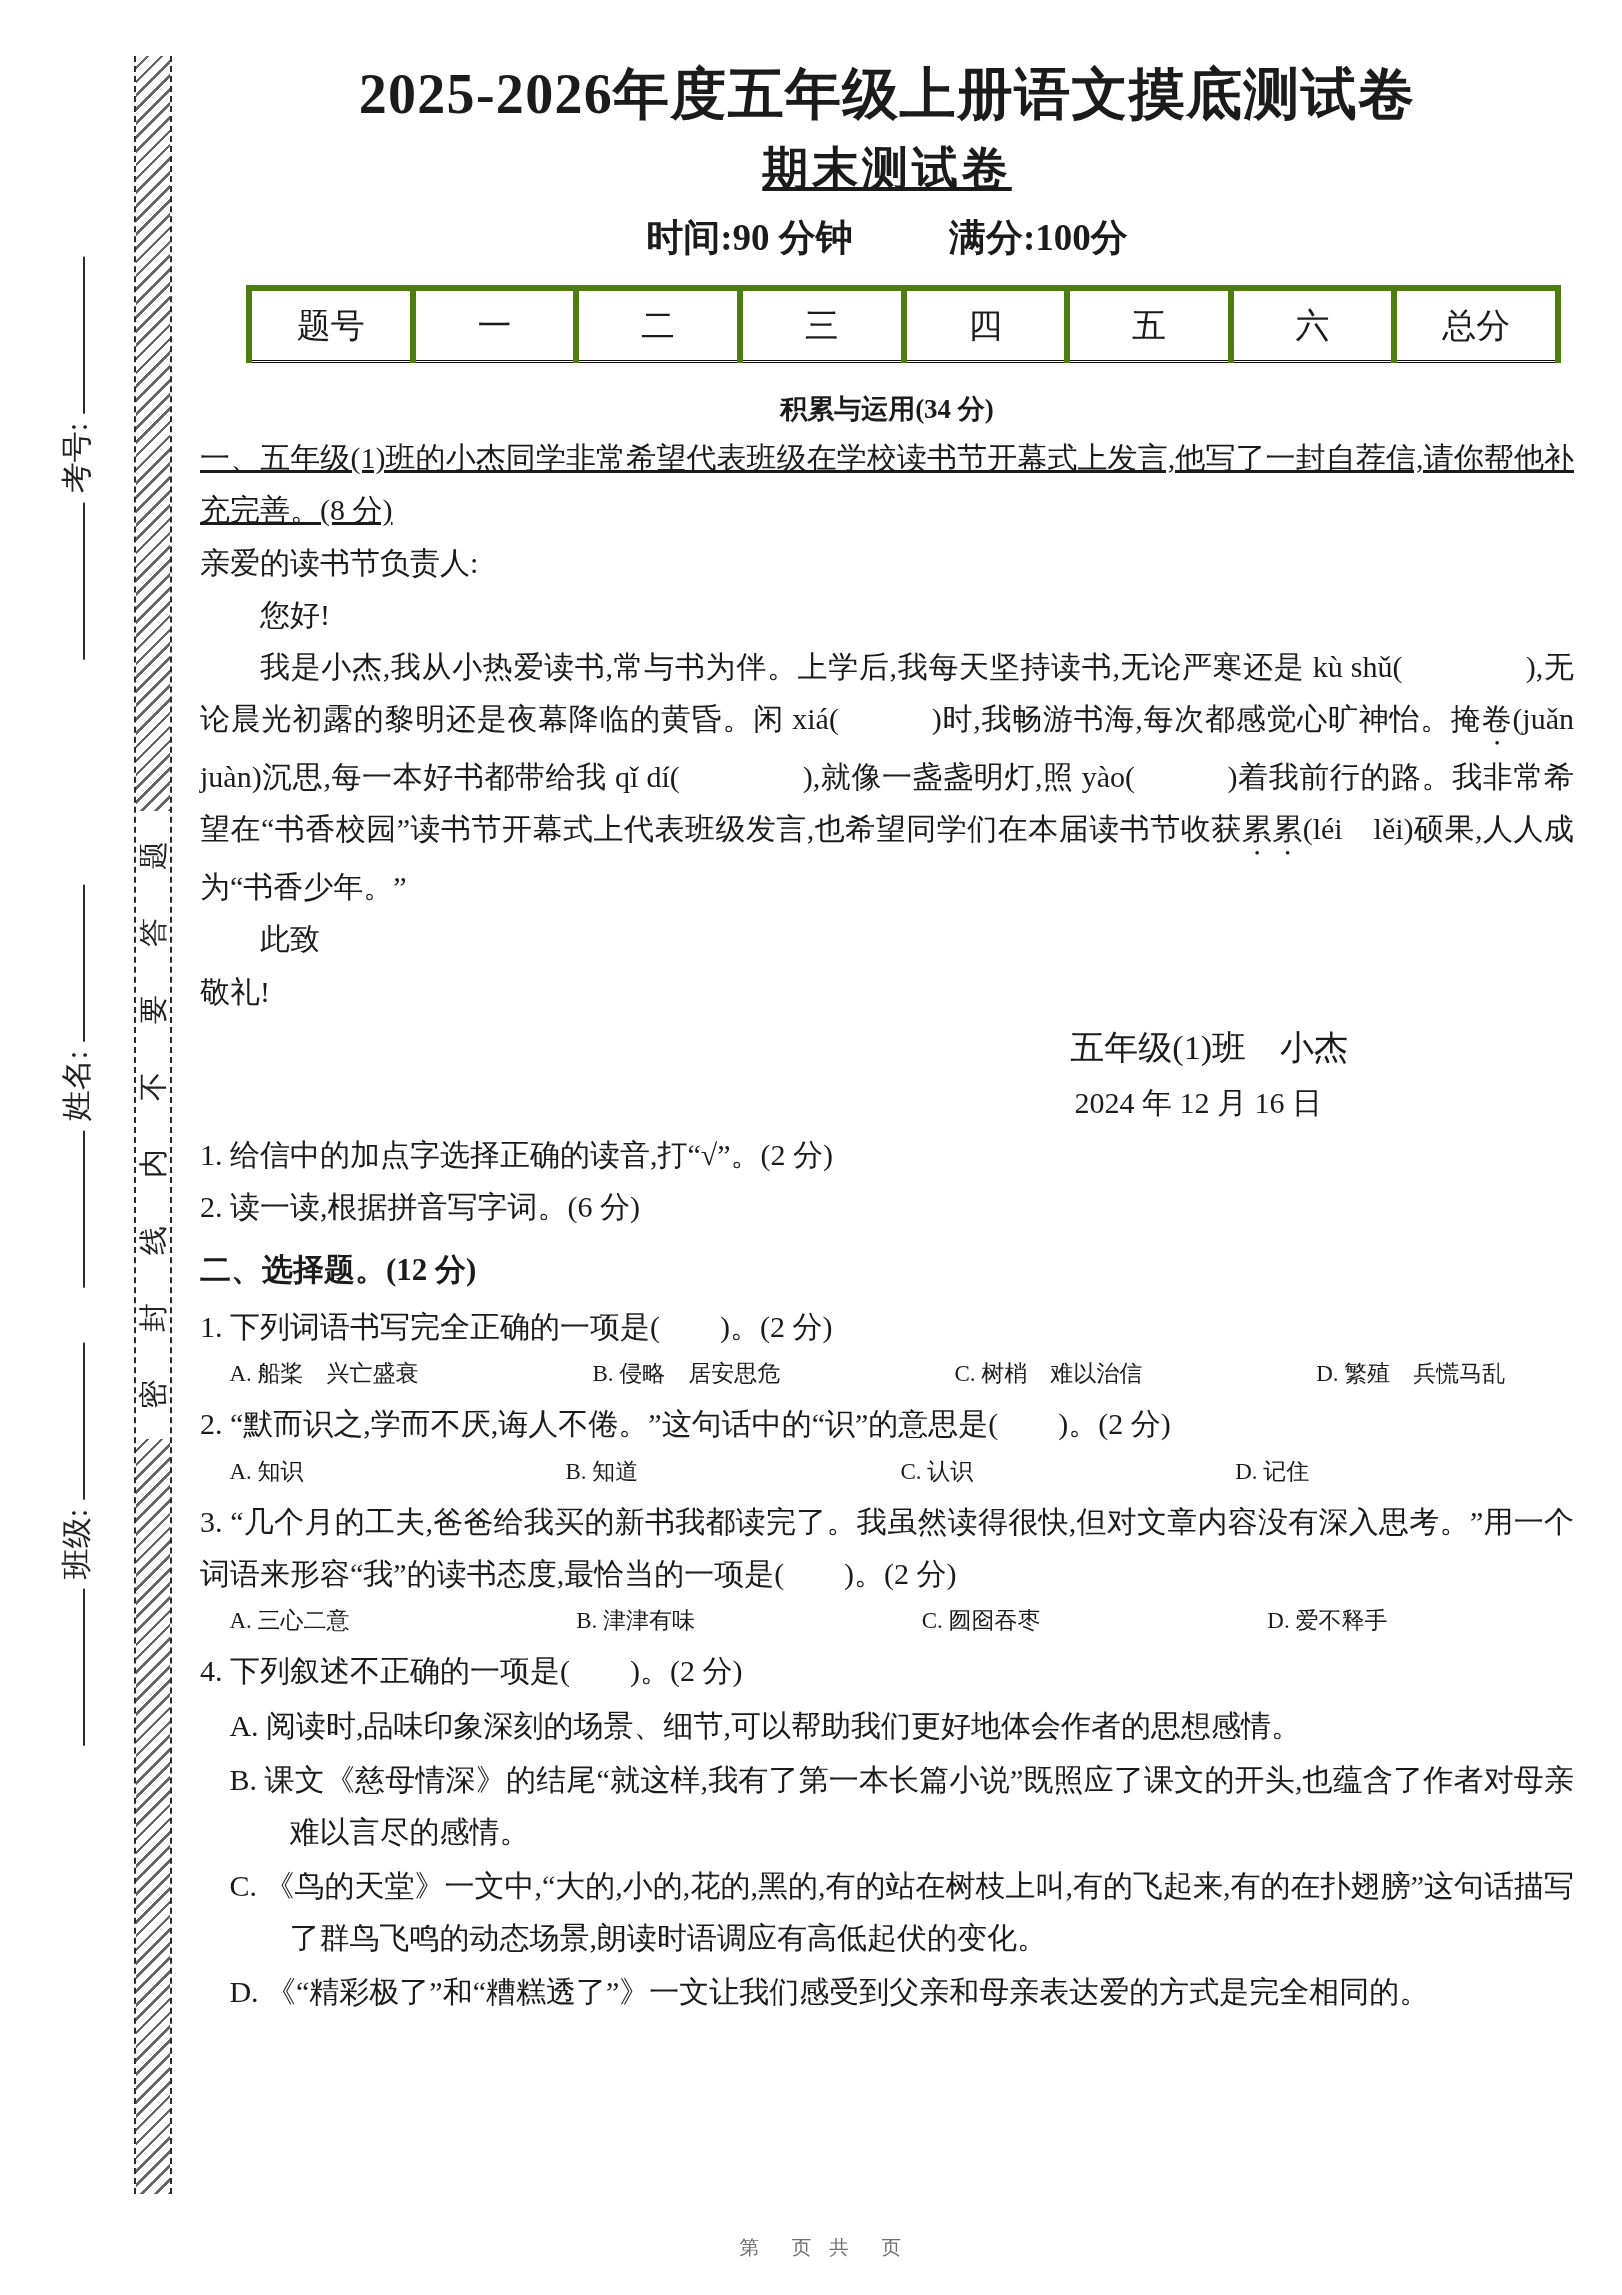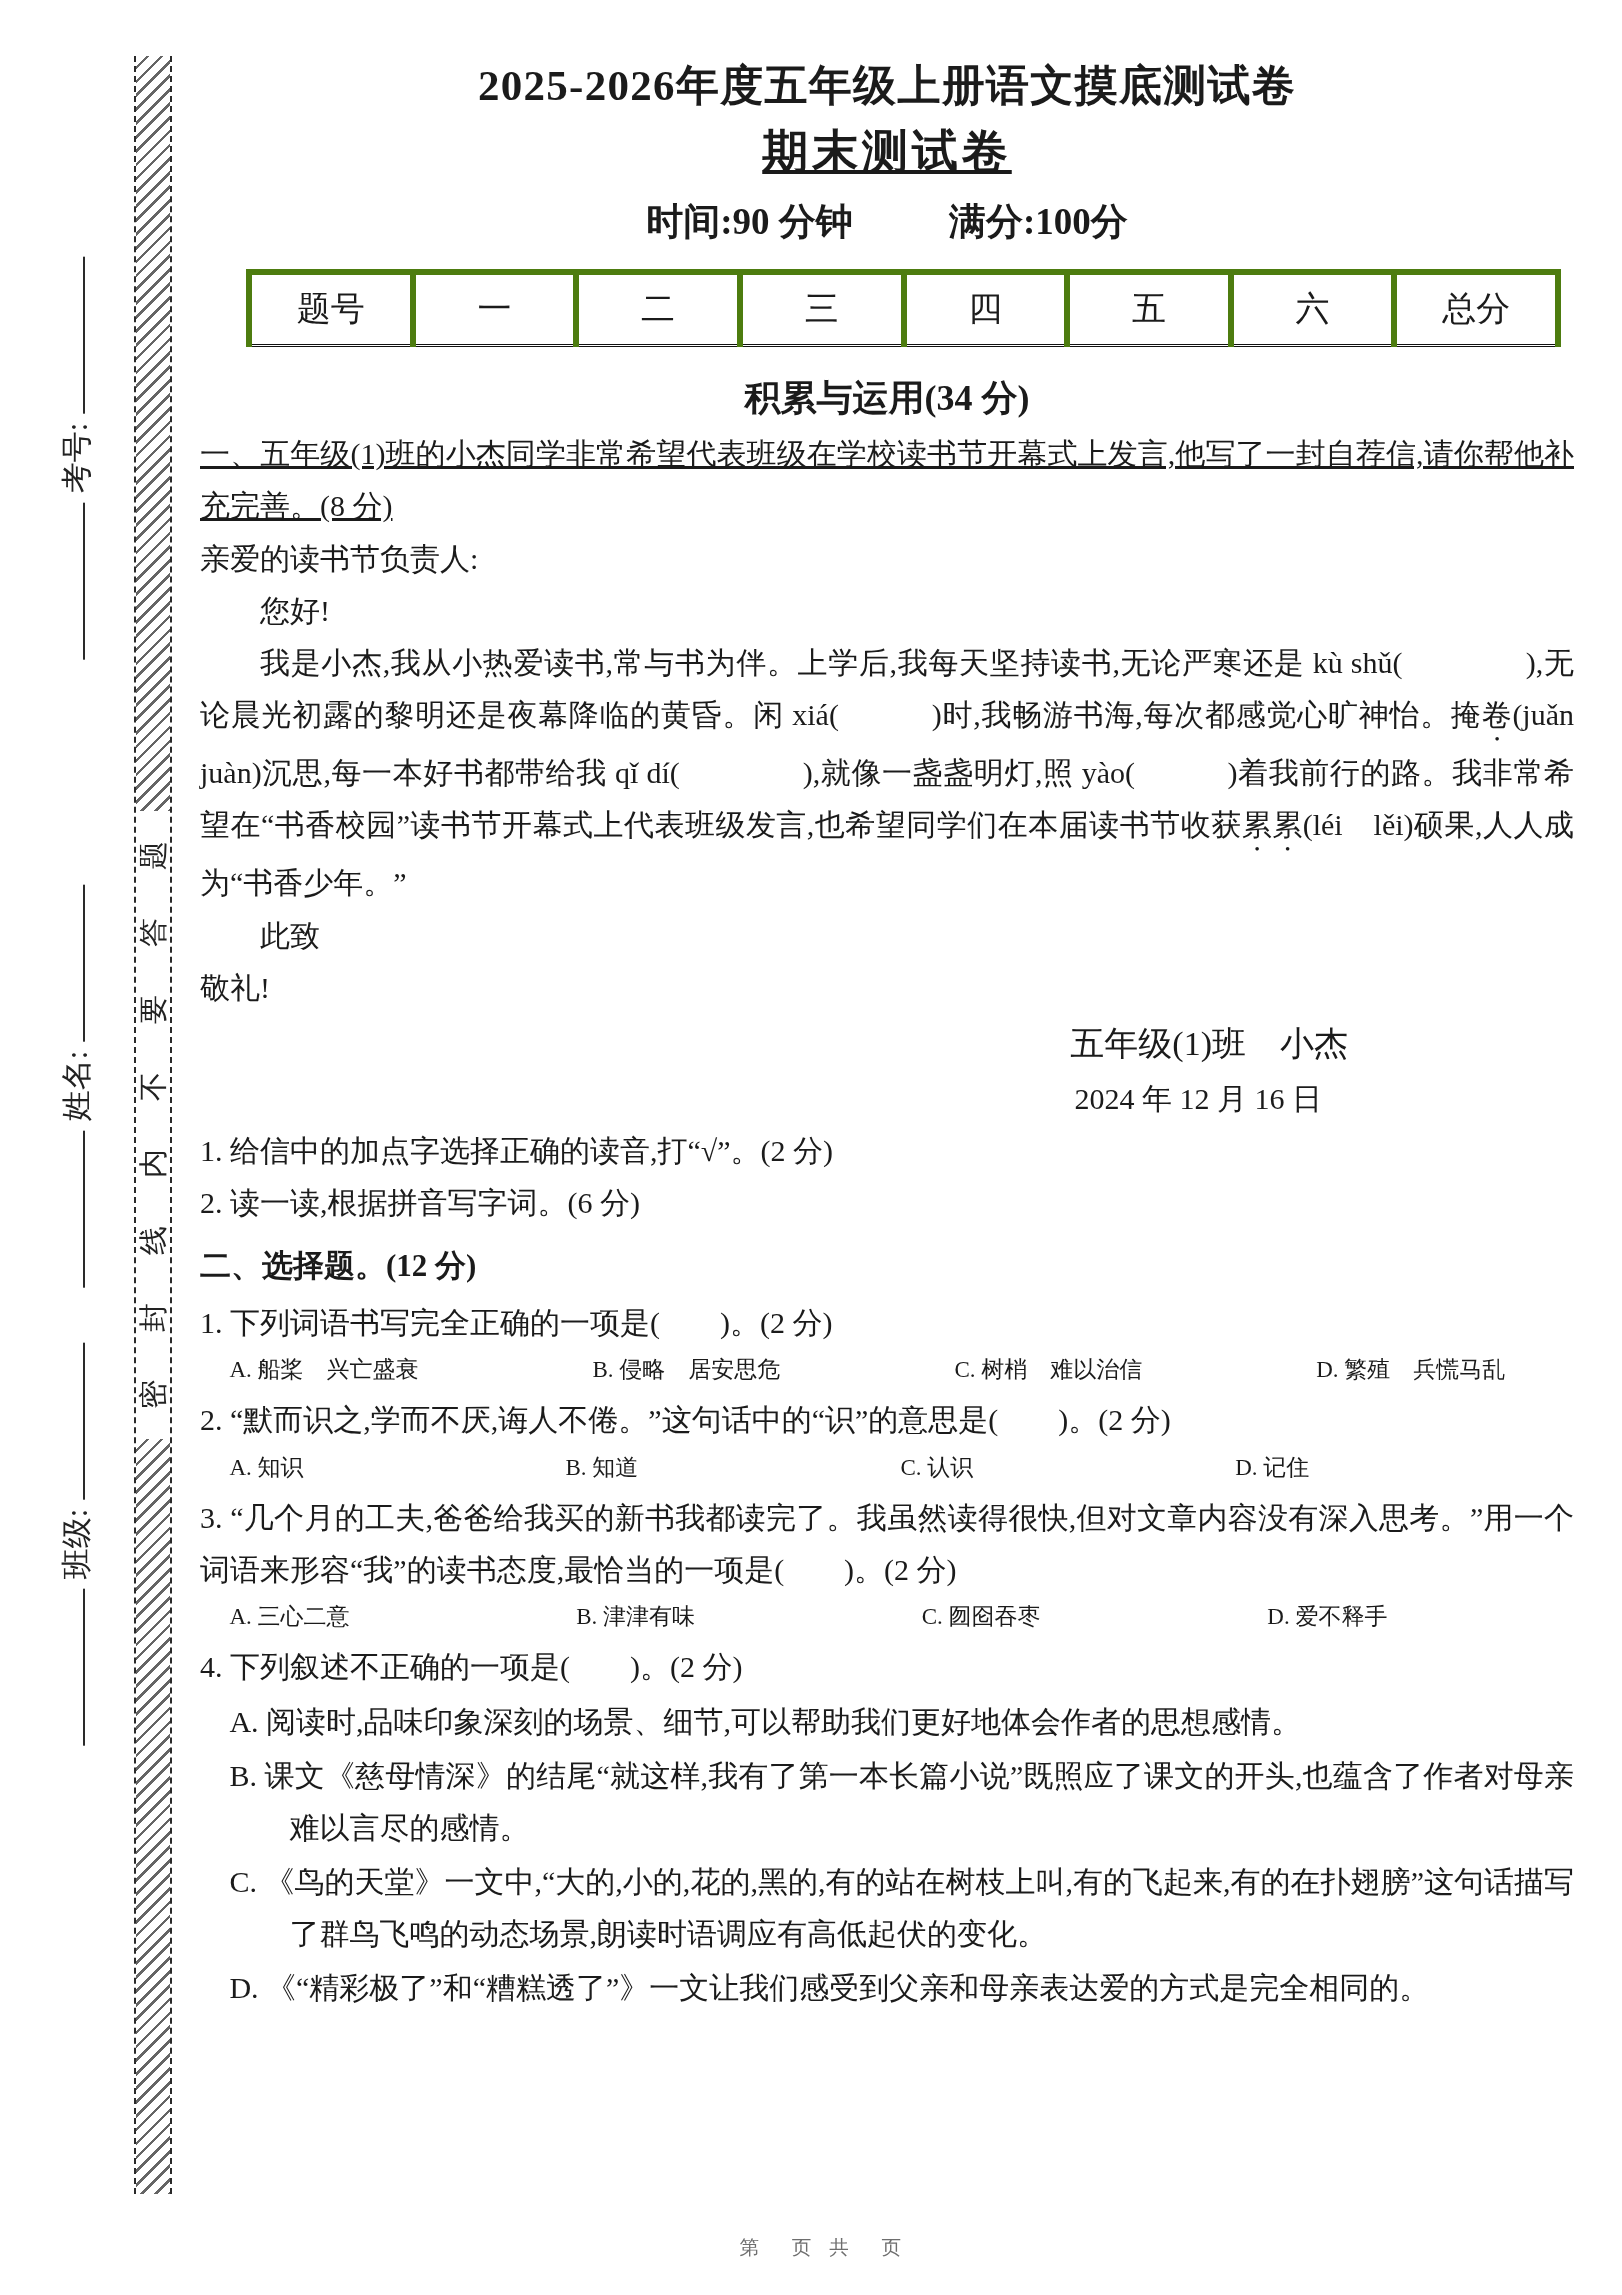--- a/index.html
+++ b/index.html
@@ -41,21 +41,21 @@
     border-bottom:2.6px solid #2a2a2a; margin:0 9.2px; vertical-align:middle;
   }
   .lab-kaohao { top:458px; }
   .lab-xingming { top:1086px; }
   .lab-banji { top:1544px; }
 
   
   .content { position:absolute; left:200px; right:49px; top:58px; }
 
   .title {
-    margin:0; text-align:center; font-size:43px; font-weight:bold;
+    margin:0; text-align:center; font-size:56px; font-weight:bold;
     letter-spacing:1.3px; line-height:1.3; white-space:nowrap;
   }
   .subtitle {
     margin:10.5px 0 0 0; text-align:center; font-size:46px; font-weight:bold;
     letter-spacing:3.9px; line-height:1.2;text-decoration:underline;
   }
   .meta {
     margin-top:17px; display:flex; justify-content:center; gap:96px;
     font-size:37px; font-weight:bold;
   }
@@ -65,21 +65,21 @@
     table-layout:fixed; font-size:34px;
   }
   table.score th, table.score td {
     border:6px solid #4d7c0f; font-weight:normal; text-align:center; padding:0;
   }
   table.score tr.head th { height:69px; border-bottom:3.9px double #111; }
   table.score tr.body td, table.score tr.body th { height:84px; }
   table.score { border:3.3px solid #111; }
 
   .sec-heading {
-    margin-top:27.5px; text-align:center; font-size:36px; font-weight:bold;
+    margin-top:27.5px; text-align:center; font-size:27px; font-weight:bold;
   }
   .sec2-heading {
     margin-top:9.2px; font-size:31px; font-weight:bold; line-height:1.75;
   }
 
   .para { font-size:30px; line-height:1.74; text-align:justify; margin:0; }
   .mt   { margin-top:5.2px;text-decoration:underline; }
   .indent { text-indent:2em; }
 
   .dot-under {

